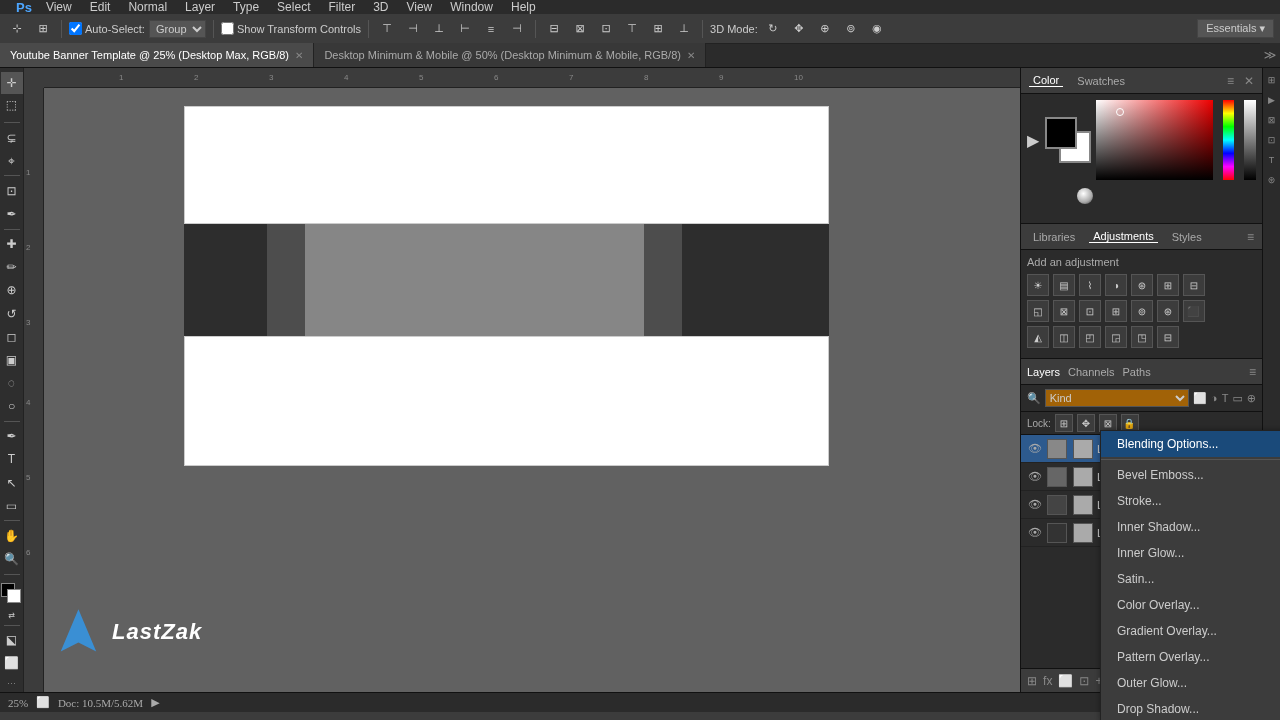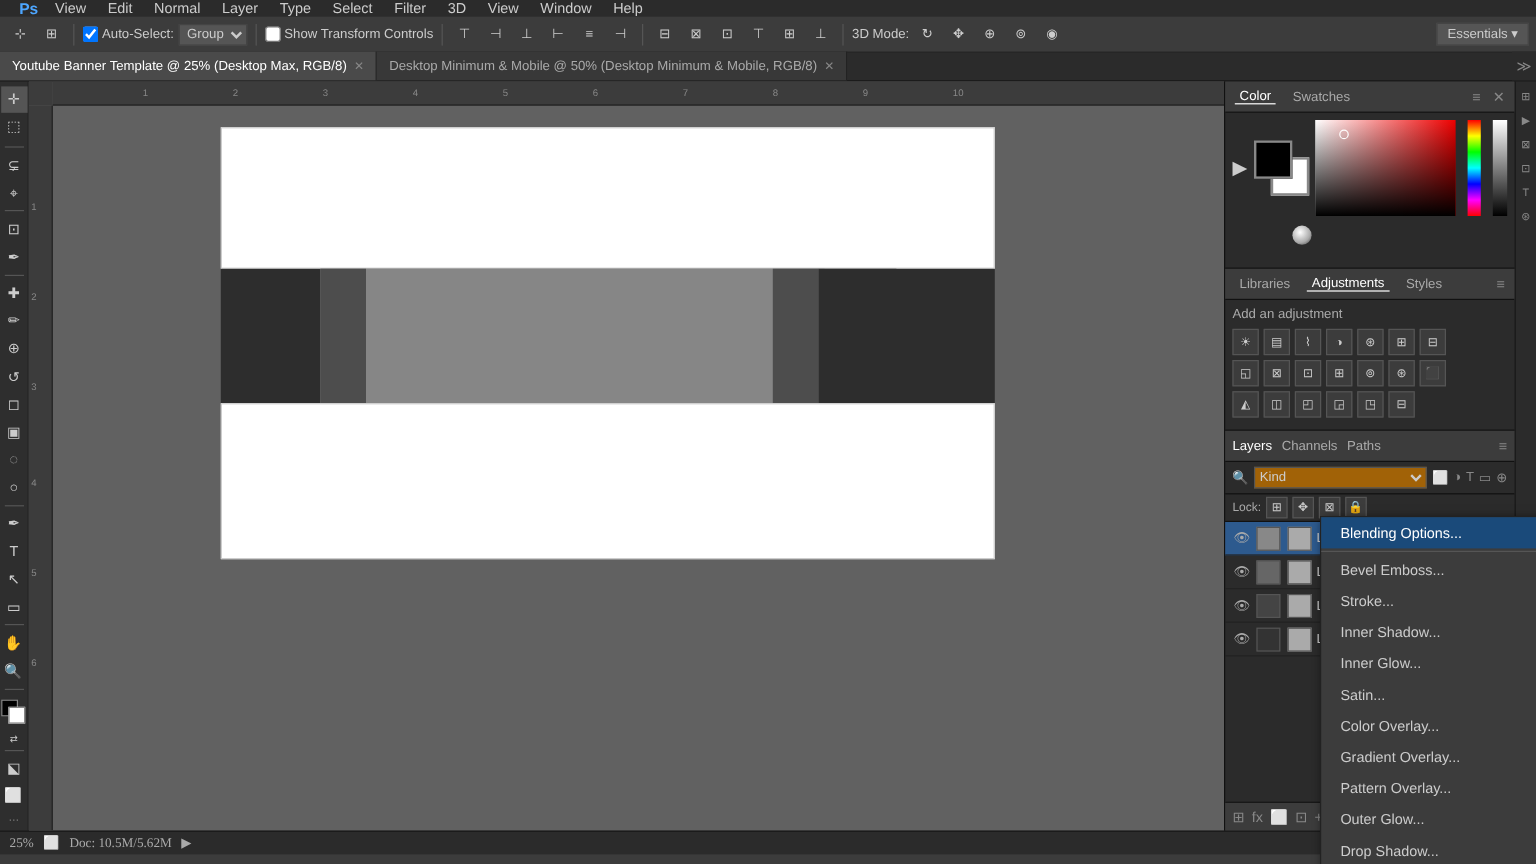--- a/index.html
+++ b/index.html
@@ -659,20 +659,26 @@
 
         <div style="position:absolute;top:0;left:83px;width:420px;height:112px;background:#868686;"></div>
 
         <div style="position:absolute;top:0;left:83px;width:38px;height:112px;background:#4d4d4d;"></div>
         <div style="position:absolute;top:0;left:460px;width:38px;height:112px;background:#4d4d4d;"></div>
         <div style="position:absolute;top:0;left:498px;width:65px;height:112px;background:#2d2d2d;"></div>
       </div>
 
       <div style="position:absolute;top:248px;left:140px;width:645px;height:130px;background:#fff;border:1px solid #ccc;"></div>
 
+      <div id="logo-area" style="position:absolute;bottom:35px;left:10px;display:flex;align-items:center;gap:8px;">
+        <svg id="logo-icon" width="45" height="45" viewBox="0 0 45 45">
+          <polygon points="22,2 38,40 22,32 6,40" fill="#3a8fd4" stroke="none"></polygon>
+        </svg>
+        <span id="logo-text" style="font-size:22px;font-weight:bold;color:#fff;font-style:italic;letter-spacing:1px;">LastZak</span>
+      </div>
     </div>
   </div>
 
   <div id="right-panels">
 
     <div>
       <div class="panel-header">
         <span class="panel-tab active">Color</span>
         <span class="panel-tab">Swatches</span>
         <span style="margin-left:auto;color:#888;cursor:pointer;">≡</span>

